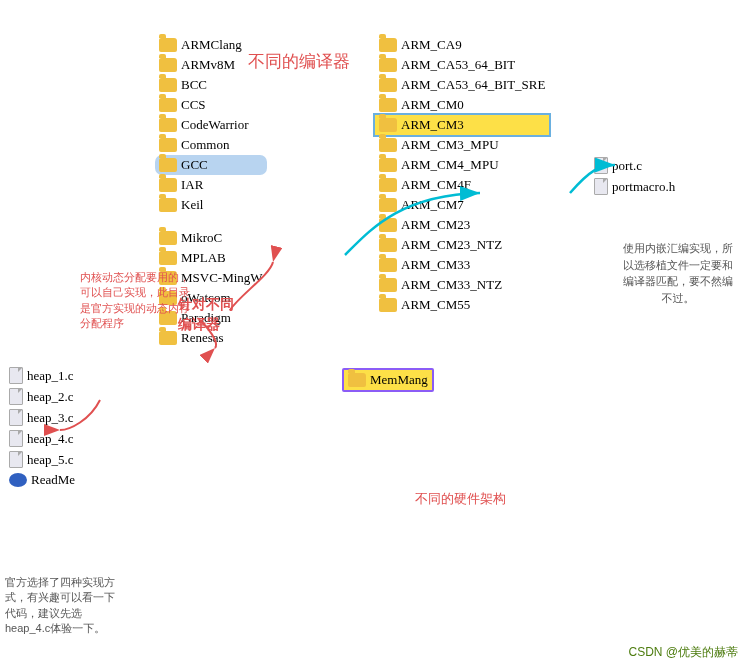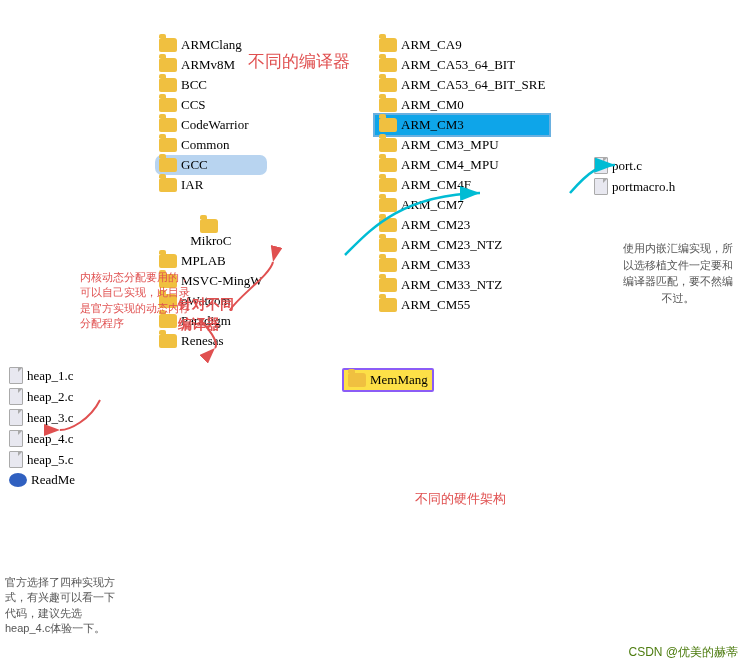--- a/index.html
+++ b/index.html
@@ -64,21 +64,21 @@
       cursor: pointer;
       white-space: nowrap;
       font-family: Liberation Serif, serif;
     }
 
     .item.selected {
       background: #b8d4f0;
       border-radius: 7px;
     }
     .item.highlighted {
-      background: #0ea5e9;
+      background: #fde047;
       outline: 2px solid #6ab0e0;
     }
 
     
     .col-left {
       position: absolute;
       left: 155px;
       top: 35px;
     }
 
@@ -224,27 +224,31 @@
       <span>Common</span>
     </div>
   <div class="item selected">
       <span class="folder-icon"></span>
       <span>GCC</span>
     </div>
   <div class="item">
       <span class="folder-icon"></span>
       <span>IAR</span>
     </div>
+  <div class="item">
+      <span class="folder-icon"></span>
+      <span>Keil</span>
+    </div>
   <div class="memmang-box">
       <div class="item">
         <span class="folder-icon"></span>
         <span>MemMang</span>
       </div>
     </div>
-  <div style="margin-top:22px;flex-direction:column;" class="item">
+  <div style="margin-top:13px;" class="item">
       <span class="folder-icon"></span>
       <span>MikroC</span>
     </div>
   <div class="item">
       <span class="folder-icon"></span>
       <span>MPLAB</span>
     </div>
   <div class="item">
       <span class="folder-icon"></span>
       <span>MSVC-MingW</span>

